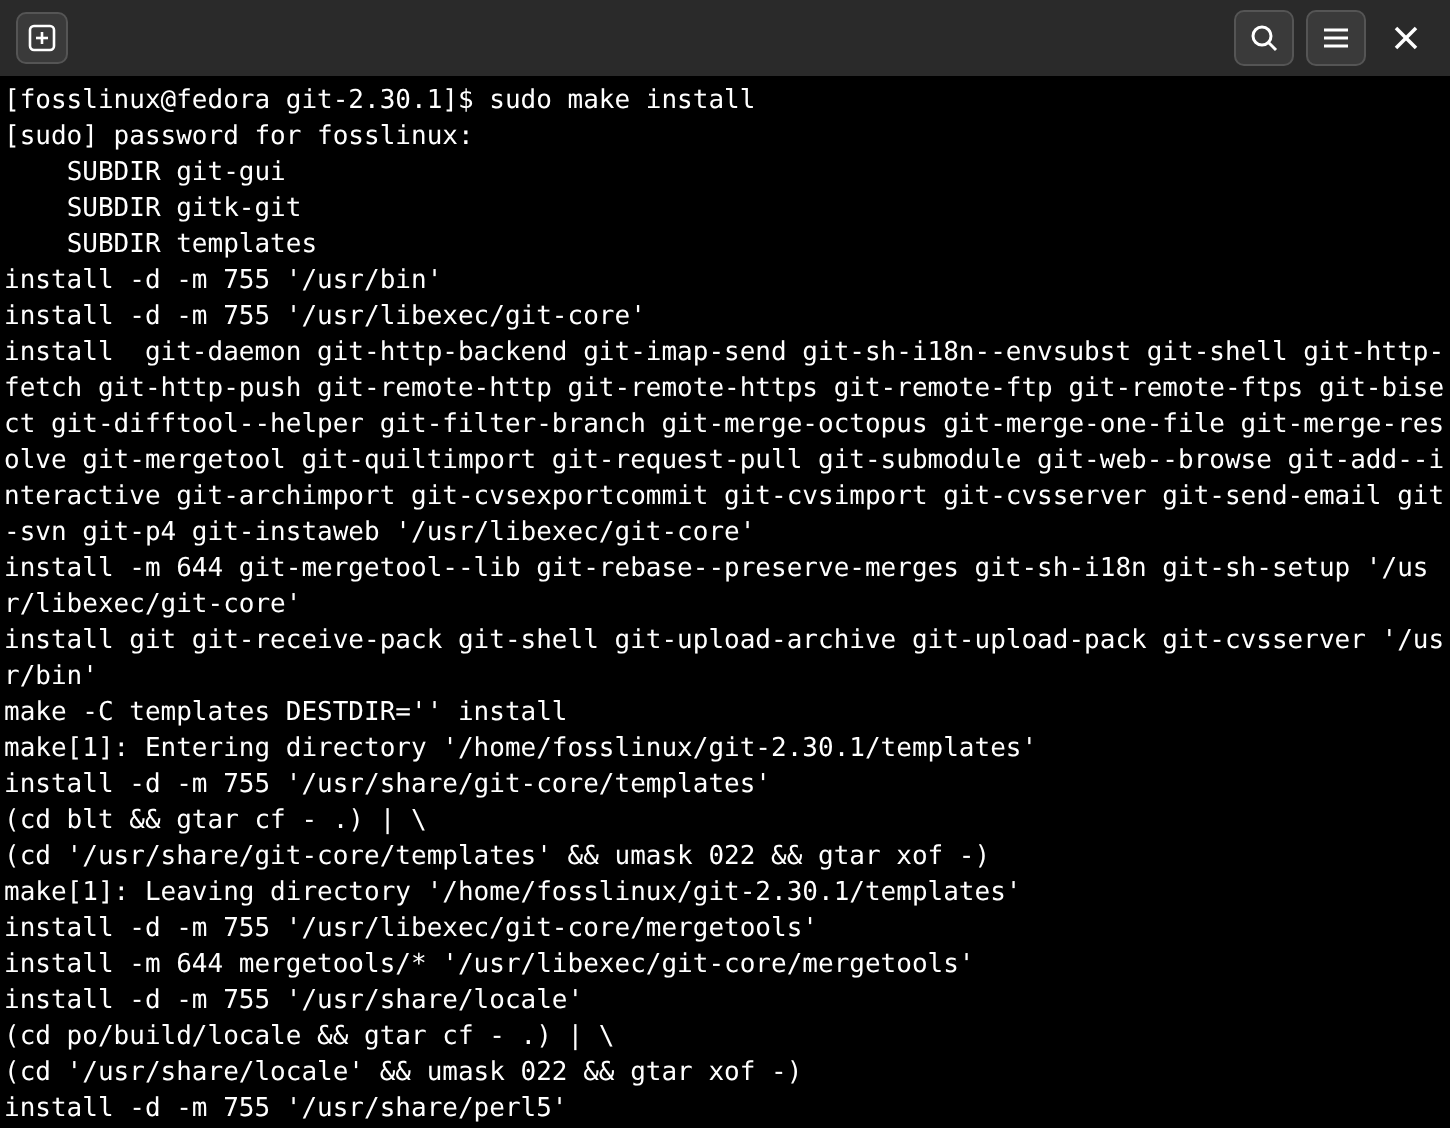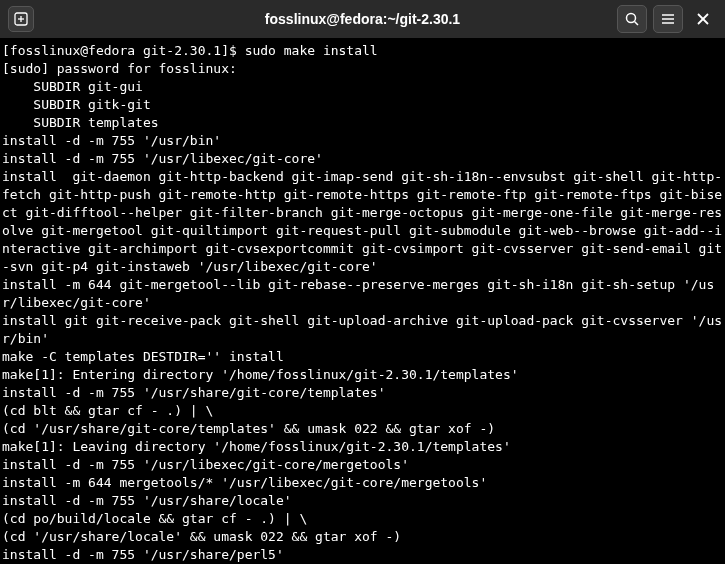--- a/index.html
+++ b/index.html
@@ -92,21 +92,20 @@
 <body>
 
 <div class="titlebar">
   <div class="new-tab-btn">
     <svg width="14" height="14" viewBox="0 0 14 14">
       <rect x="1" y="1" width="12" height="12" rx="2" stroke-width="1.3"></rect>
       <line x1="7" y1="4" x2="7" y2="10" stroke-width="1.3"></line>
       <line x1="4" y1="7" x2="10" y2="7" stroke-width="1.3"></line>
     </svg>
   </div>
-  <div class="title">fosslinux@fedora:~/git-2.30.1</div>
   <div class="titlebar-right">
     <div class="icon-btn">
       <svg width="14" height="14" viewBox="0 0 14 14">
         <circle cx="6" cy="6" r="4.5" stroke-width="1.5"></circle>
         <line x1="9.5" y1="9.5" x2="13" y2="13" stroke-width="1.5"></line>
       </svg>
     </div>
     <div class="icon-btn">
       <svg width="14" height="12" viewBox="0 0 14 12">
         <line x1="1" y1="2" x2="13" y2="2" stroke-width="1.5"></line>

